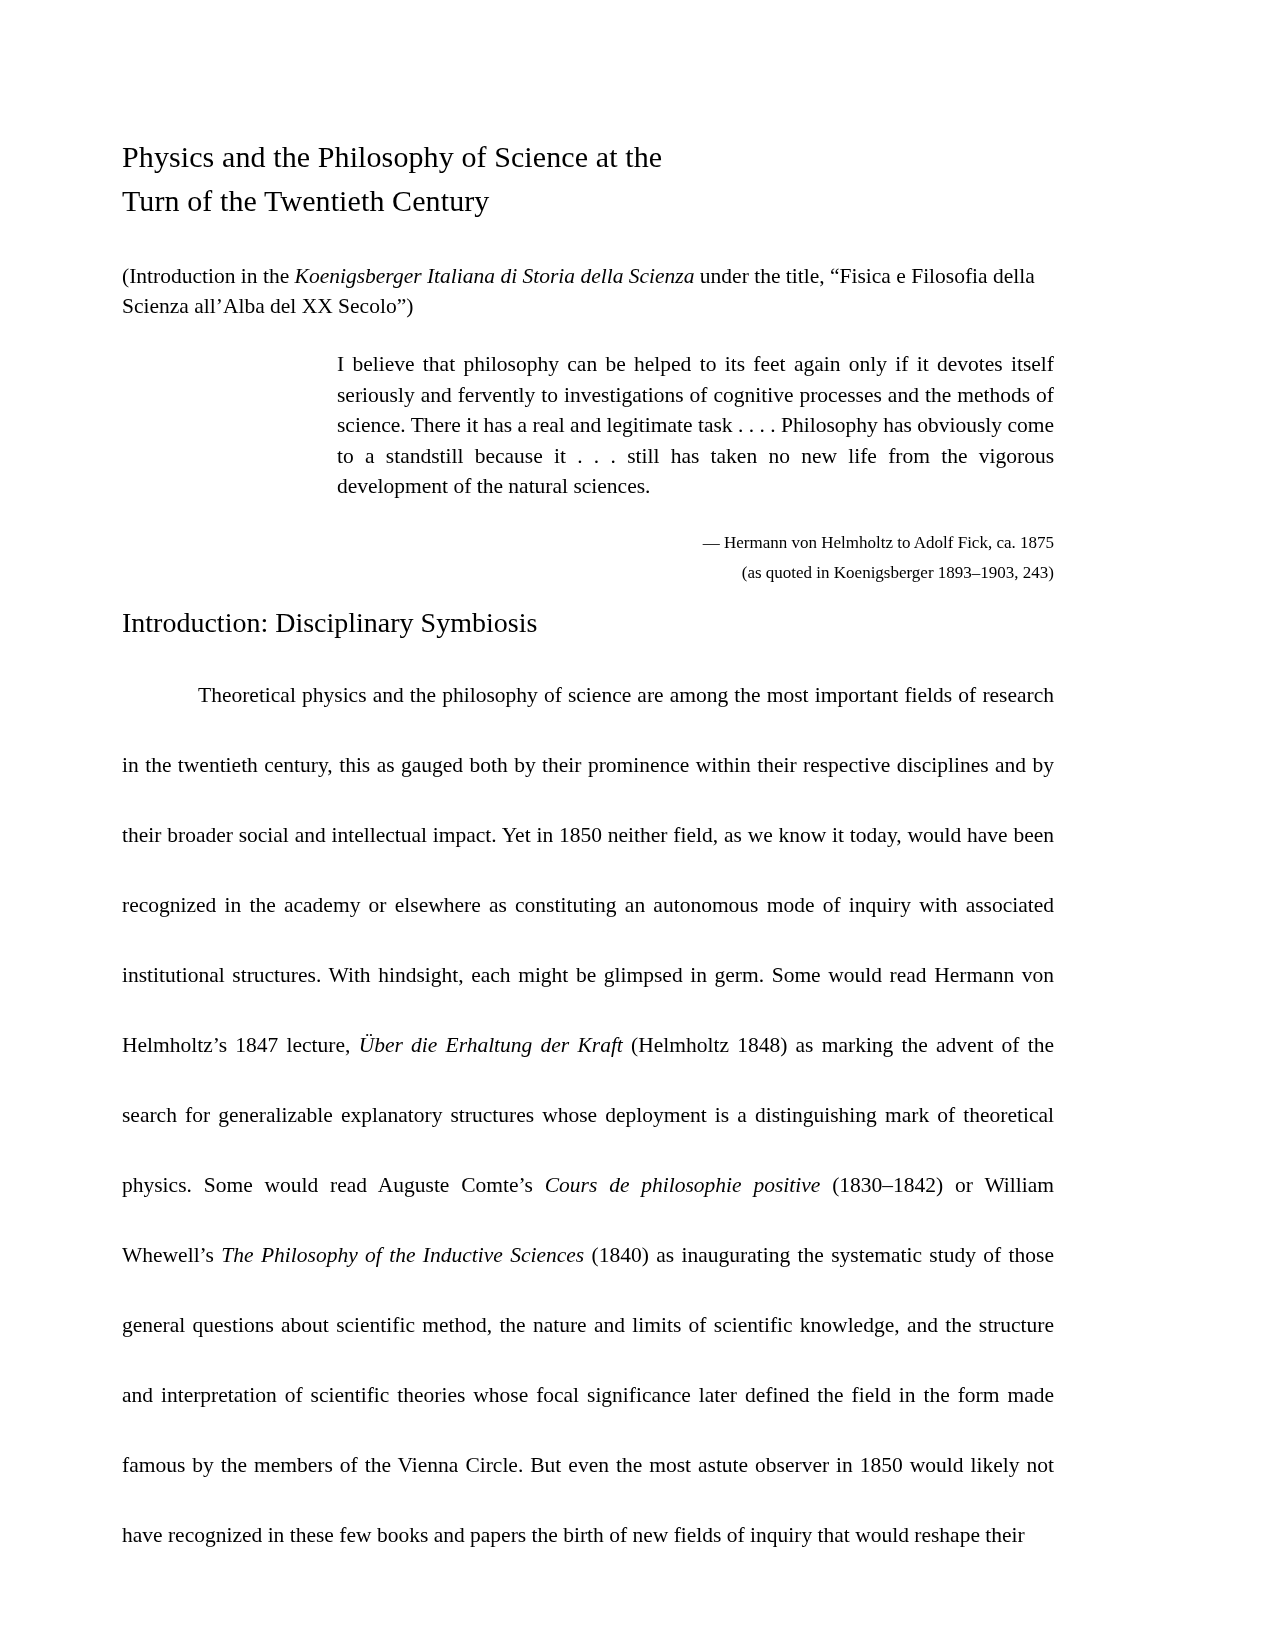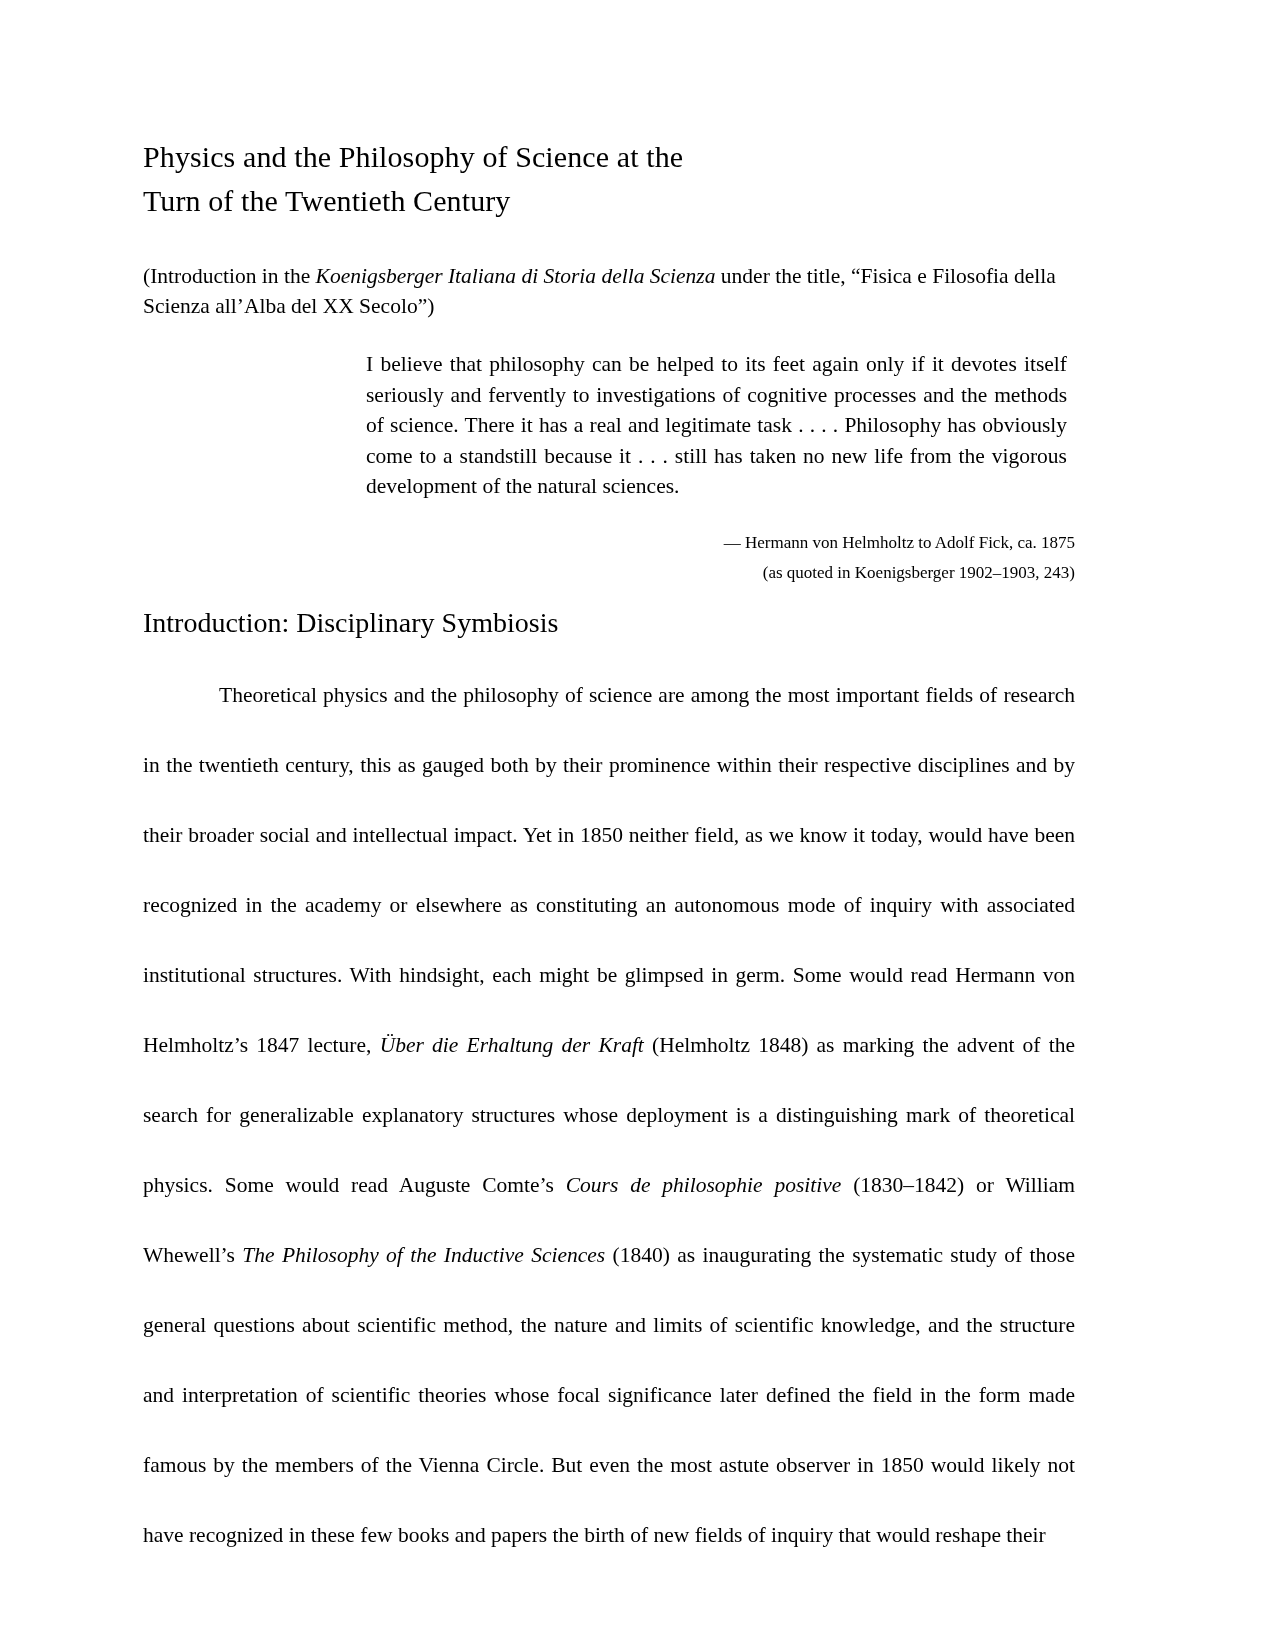--- a/index.html
+++ b/index.html
@@ -15,21 +15,21 @@
     position: relative;
     width: 1275px;
     height: 1651px;
     background: #ffffff;
     margin: 0 auto;
     overflow: hidden;
     box-sizing: border-box;
   }
   .content {
     position: absolute;
-    left: 143px;
+    left: 122px;
     top: 135px;
     width: 932px;
   }
   
   .doc-title {
     font-size: 30px;
     line-height: 44px;
     font-weight: normal;
     margin: 0;
     letter-spacing: 0.1px;
@@ -50,21 +50,21 @@
   
   .epigraph {
     margin-top: 28px;
     margin-left: 215px;
     width: 717px;
     font-size: 21.5px;
     line-height: 30.5px;
     text-align: justify;
     text-justify: inter-word;
   }
-  .epigraph p { margin: 8px; font-family: Liberation Serif, serif; }
+  .epigraph p { margin: 0; font-family: Liberation Serif, serif; }
 
   .attribution {
     margin-top: 26px;
     width: 932px;
     text-align: right;
     font-size: 17px;
     line-height: 30.5px;
   }
   .attribution .aline { display: block; }
 
@@ -102,21 +102,21 @@
     </h1>
 
     <div class="forthcoming"><span>(Introduction in the </span><i>Koenigsberger Italiana di Storia della Scienza</i><span> under the title, “Fisica e Filosofia della Scienza all’Alba del XX Secolo”)</span></div>
 
     <blockquote class="epigraph">
       <p>I believe that philosophy can be helped to its feet again only if it devotes itself seriously and fervently to investigations of cognitive processes and the methods of science. There it has a real and legitimate task . . . . Philosophy has obviously come to a standstill because it . . . still has taken no new life from the vigorous development of the natural sciences.</p>
     </blockquote>
 
     <div class="attribution">
       <span class="aline">— Hermann von Helmholtz to Adolf Fick, ca. 1875</span>
-      <span class="aline">(as quoted in Koenigsberger 1902–1903, 243)</span>
+      <span class="aline">(as quoted in Koenigsberger 1893–1903, 243)</span>
     </div>
 
     <h2 class="section-heading">Introduction: Disciplinary Symbiosis</h2>
 
     <div class="body-text">
       <p><span>Theoretical physics and the philosophy of science are among the most important fields of research in the twentieth century, this as gauged both by their prominence within their respective disciplines and by their broader social and intellectual impact. Yet in 1850 neither field, as we know it today, would have been recognized in the academy or elsewhere as constituting an autonomous mode of inquiry with associated institutional structures. With hindsight, each might be glimpsed in germ. Some would read Hermann von Helmholtz’s 1847 lecture, </span><i>Über die Erhaltung der Kraft</i><span> (Helmholtz 1848) as marking the advent of the search for generalizable explanatory structures whose deployment is a distinguishing mark of theoretical physics. Some would read Auguste Comte’s </span><i>Cours de philosophie positive</i><span> (1830–1842) or William Whewell’s </span><i>The Philosophy of the Inductive Sciences</i><span> (1840) as inaugurating the systematic study of those general questions about scientific method, the nature and limits of scientific knowledge, and the structure and interpretation of scientific theories whose focal significance later defined the field in the form made famous by the members of the Vienna Circle. But even the most astute observer in 1850 would likely not have recognized in these few books and papers the birth of new fields of inquiry that would reshape their</span></p>
     </div>
 
   </div>
 </div>

